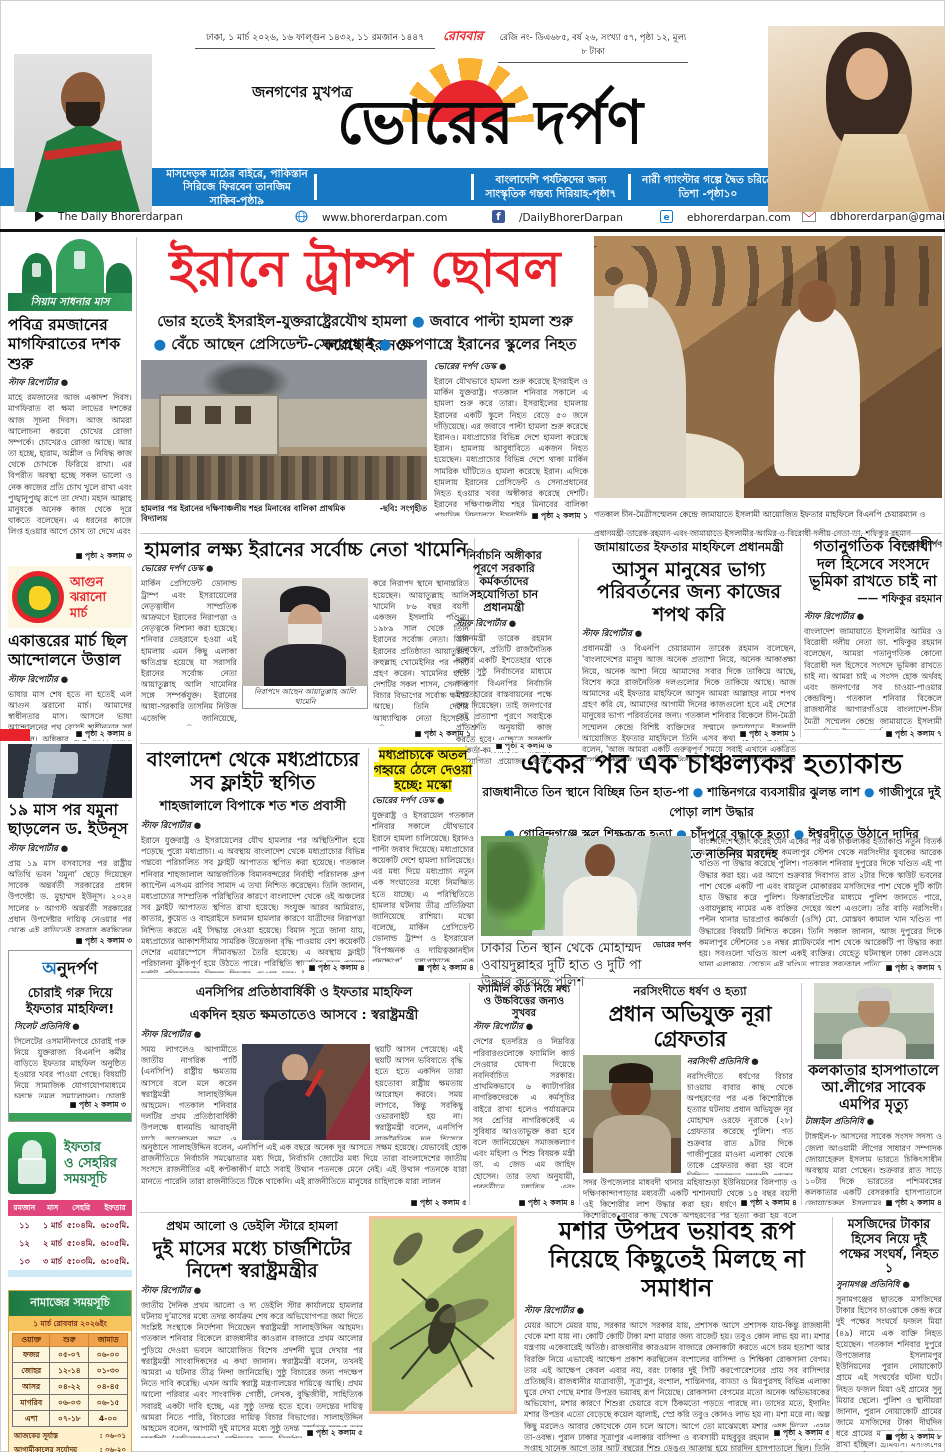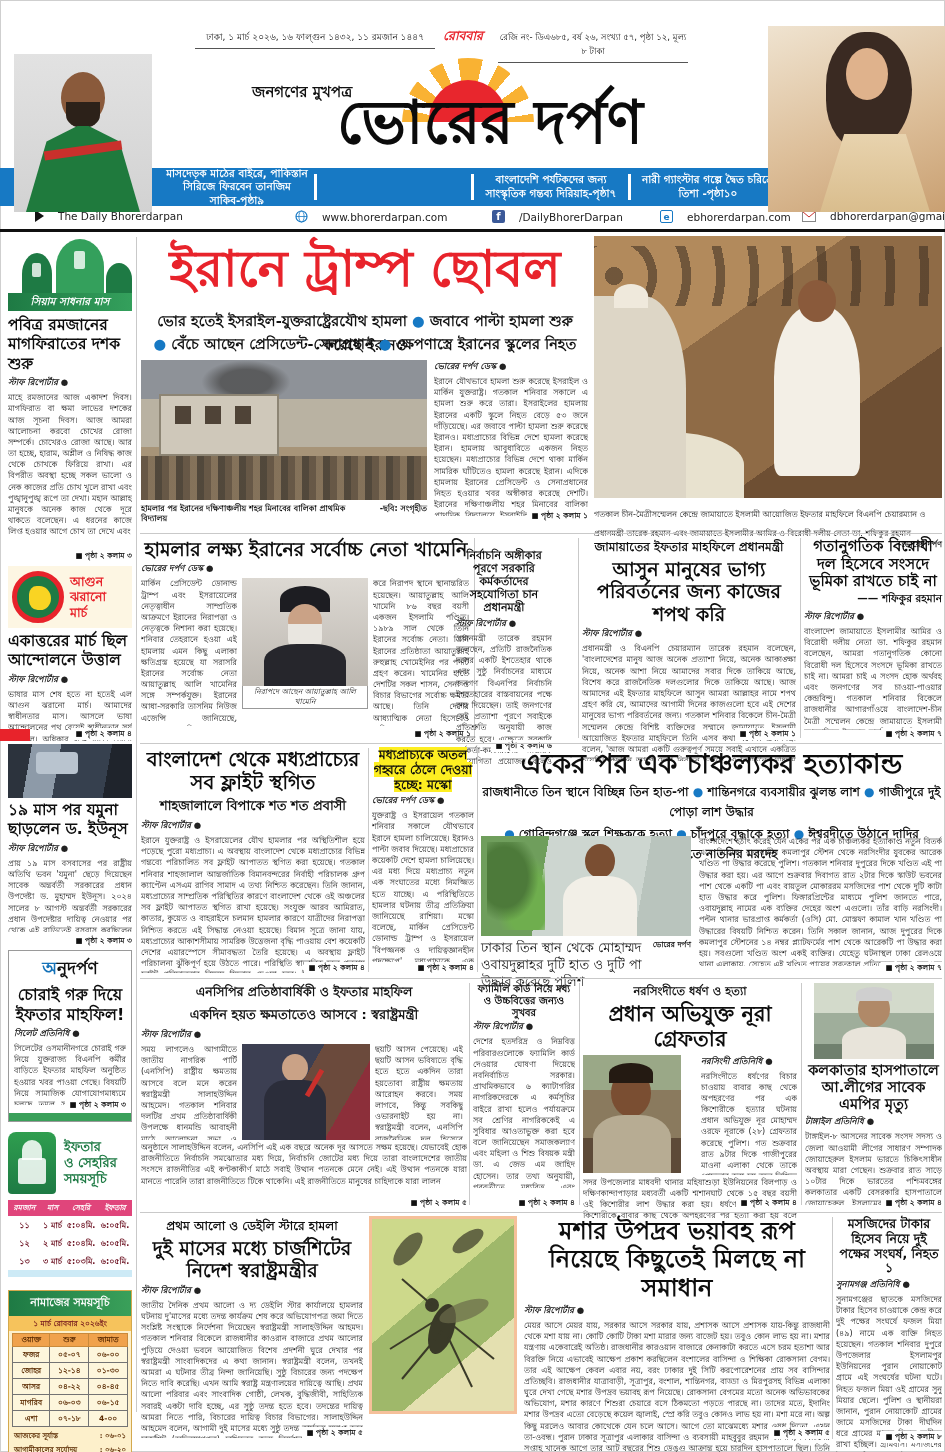--- a/index.html
+++ b/index.html
@@ -59,21 +59,21 @@
   .anud-first{color:#1572b8;}
   .green-strip{position:absolute;left:0;bottom:0;width:100%;height:8px;background:#3aa05a;}
   .iftar-graphic{left:8px;top:1128px;width:124px;height:70px;display:flex;align-items:center;gap:8px;}
   .mosque-tile{width:48px;height:62px;background:linear-gradient(#2f9e4f,#1e7a44);border-radius:8px 8px 4px 4px;position:relative;flex:0 0 48px;}
   .mosque-dome{position:absolute;left:14px;top:8px;width:20px;height:20px;border-radius:50% 50% 0 0;background:#fff;opacity:.85;}
   .mosque-body{position:absolute;left:10px;top:26px;width:28px;height:26px;background:#fff;opacity:.85;border-radius:3px;}
   .iftar-graphic-text{color:#1e7a44;font-weight:bold;font-size:13px;line-height:1.25;white-space:pre-line;}
   table{border-collapse:collapse;}
   .ift-table{left:8px;top:1200px;width:124px;}
   .ift-table table{width:124px;}
-  .ift-table th{background:#e0457b;color:#fff;font-size:7.5px;font-style:italic;padding:2px 4px;}
+  .ift-table th{background:#e0457b;color:#fff;font-size:7.5px;padding:2px 4px;}
   .ift-table td{font-size:8px;color:#6b1020;text-align:center;padding:2.5px 1px;font-weight:bold;}
   .ift-strip{width:124px;height:7px;background:#cdeaf6;}
   .prayer-box{left:8px;top:1290px;width:124px;background:#fdf0cb;border:1px solid #d4a94e;box-sizing:border-box;}
   .prayer-title{background:linear-gradient(90deg,#1e7a44,#3aa05a);color:#fff;font-weight:bold;font-size:11px;
     text-align:center;padding:3px 0;}
   .prayer-date{background:#f6c35c;color:#7a1f1f;font-weight:bold;font-size:7.5px;text-align:center;padding:1.5px 0;}
   .prayer-box table{width:116px;margin:2px auto;}
   .prayer-box th{background:#f0a24c;font-size:7.5px;color:#5a2a00;padding:0;border:1px solid #c98a3a;}
   .prayer-box td{background:#fdf6dc;font-size:7.5px;color:#5a2a00;text-align:center;padding:1.5px;border:1px solid #737373;font-weight:bold;}
   .prayer-foot{font-size:7px;color:#5a2a00;font-weight:bold;padding:1px 5px;display:flex;justify-content:space-between;}
@@ -194,21 +194,21 @@
     <div class="byline">স্টাফ রিপোর্টার ●</div>
     <div class="body-text" style="height:74px;">প্রায় ১৯ মাস বসবাসের পর রাষ্ট্রীয় অতিথি ভবন 'যমুনা' ছেড়ে দিয়েছেন সাবেক অন্তর্বর্তী সরকারের প্রধান উপদেষ্টা ড. মুহাম্মদ ইউনূস। ২০২৪ সালের ৮ আগস্ট অন্তর্বর্তী সরকারের প্রধান উপদেষ্টার দায়িত্ব নেওয়ার পর থেকে এই বাড়িতেই বসবাস করছিলেন তিনি। গতকাল শনিবার দুপুরের পর তিনি তার ব্যক্তিগত জিনিসপত্র নিয়ে যমুনা ত্যাগ করেছেন। গণপূর্ত অধিদপ্তরের প্রধান</div>
     <div class="page-ref">■ পৃষ্ঠা ২ কলাম ৩</div>
   </div>
 
   <div class="abs anud-box">
     <div class="anud-logo">
       <span class="anud-first">অ</span><span>নুদর্পণ</span>
     </div>
     <div class="col" style="position:relative;width:112px;height:126px;left:0;top:2px;">
-      <div class="sb-headline ctr" style="font-size:16px;">চোরাই গরু দিয়ে ইফতার মাহফিল!</div>
+      <div class="sb-headline ctr" style="font-size:13px;">চোরাই গরু দিয়ে ইফতার মাহফিল!</div>
       <div class="byline">সিলেট প্রতিনিধি ●</div>
       <div class="body-text" style="height:62px;">সিলেটের ওসমানীনগরে চোরাই গরু নিয়ে যুক্তরাজ্য বিএনপি কর্মীর বাড়িতে ইফতার মাহফিল অনুষ্ঠিত হওয়ার খবর পাওয়া গেছে। বিষয়টি নিয়ে সামাজিক যোগাযোগমাধ্যমে চলছে তুমুল সমালোচনা। চোরাই গরু নিয়ে ইফতার মাহফিল আয়োজনের বিষয়টি</div>
       <div class="page-ref">■ পৃষ্ঠা ২ কলাম ৩</div>
     </div>
     <div class="green-strip"></div>
   </div>
 
   <div class="abs iftar-graphic">
     <div class="mosque-tile">
       <div class="mosque-dome"></div>
@@ -442,21 +442,21 @@
     <div class="headline ctr" style="font-size:10px;">ফ্যামিলি কার্ড নিয়ে মধ্য ও উচ্চবিত্তের জন্যও সুখবর</div>
     <div class="byline">স্টাফ রিপোর্টার ●</div>
     <div class="body-text" style="height:152px;">দেশের হতদরিদ্র ও নিম্নবিত্ত পরিবারগুলোকে ফ্যামিলি কার্ড দেওয়ার ঘোষণা দিয়েছে নবনির্বাচিত সরকার। প্রাথমিকভাবে ৬ ক্যাটাগরির নাগরিকদেরকে এ কর্মসূচির বাইরে রাখা হলেও পর্যায়ক্রমে সব শ্রেণির নাগরিককেই এ সুবিধার আওতাভুক্ত করা হবে বলে জানিয়েছেন সমাজকল্যাণ এবং মহিলা ও শিশু বিষয়ক মন্ত্রী ডা. এ জেড এম জাহিদ হোসেন। তার তথ্য অনুযায়ী, পরবর্তীতে মধ্যবিত্ত এবং উচ্চবিত্তরাও পাবেন এই ফ্যামিলি কার্ড। গতকাল শনিবার দুপুরে দিনাজপুর জেলা প্রশাসক কার্যালয়ে জেলা পর্যায়ের সরকারি কর্মকর্তাদের সঙ্গে মতবিনিময় সভা শেষে</div>
     <div class="page-ref">■ পৃষ্ঠা ২ কলাম ৪</div>
   </div>
 
   <div class="vline" style="left:579px;top:983px;height:222px;"></div>
   <div class="col" style="left:583px;top:983px;width:214px;height:226px;">
     <div class="kicker" style="font-size:11.5px;">নরসিংদীতে ধর্ষণ ও হত্যা</div>
     <div class="headline ctr" style="font-size:21px;">প্রধান অভিযুক্ত নূরা গ্রেফতার</div>
-    <div style="display:flex;gap:20px;margin-top:3px;">
+    <div style="display:flex;gap:6px;margin-top:3px;">
       <div class="ph" style="position:relative;width:98px;height:118px;flex:0 0 98px;background:linear-gradient(#9aa887 0 30%,#8a7a5e 30% 70%,#5d4a38 70%);">
         <div class="abs" style="left:28px;top:14px;width:40px;height:48px;border-radius:50%;background:#7a4e32;"></div>
         <div class="abs" style="left:26px;top:8px;width:44px;height:20px;border-radius:50% 50% 0 0;background:#241a12;"></div>
         <div class="abs" style="left:10px;top:60px;width:78px;height:58px;border-radius:40% 40% 0 0;background:#b7ac93;"></div>
       </div>
       <div style="width:106px;">
         <div class="byline" style="margin-top:0;">নরসিংদী প্রতিনিধি ●</div>
         <div class="body-text" style="height:104px;">নরসিংদীতে ধর্ষণের বিচার চাওয়ায় বাবার কাছ থেকে অপহরণের পর এক কিশোরীকে হত্যার ঘটনায় প্রধান অভিযুক্ত নূর মোহাম্মদ ওরফে নূরাকে (২৮) গ্রেফতার করেছে পুলিশ। গত শুক্রবার রাত ৯টার দিকে গাজীপুরের মাওনা এলাকা থেকে তাকে গ্রেফতার করা হয় বলে নিশ্চিত করেছেন মাধবদী থানার ভারপ্রাপ্ত কর্মকর্তা (ওসি) কামাল হোসেন। এর আগে গত বৃহস্পতিবার দুপুর সাড়ে ১২টায়</div>
       </div>
     </div>

